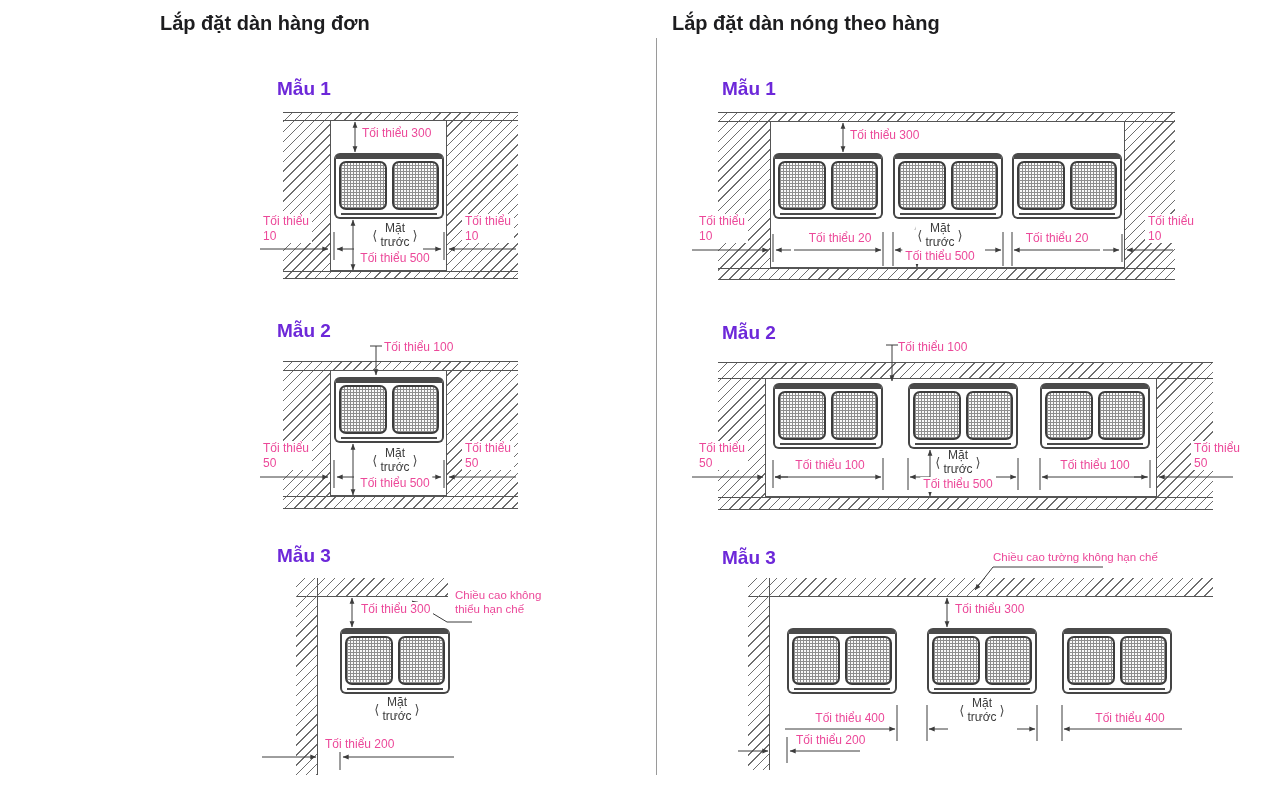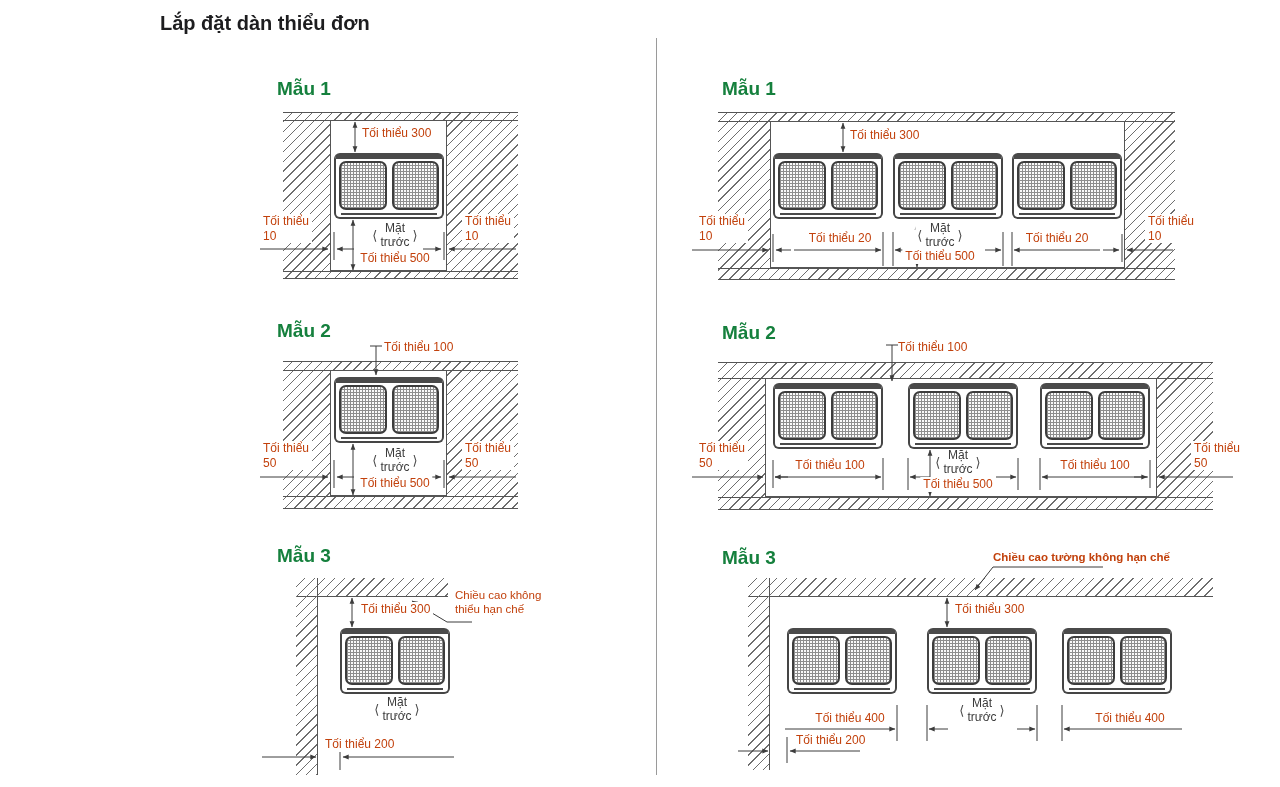--- a/index.html
+++ b/index.html
@@ -1,36 +1,36 @@
 <!DOCTYPE html>
 <html><head>
 <meta charset="utf-8">
 <style>
   html,body{margin:0;padding:0;background:#ffffff;width:1280px;height:787px;overflow:hidden;
     font-family:"Liberation Sans","DejaVu Sans",sans-serif;}
   .page{position:relative;width:1280px;height:787px;background:#fff;}
   .col-title{position:absolute;font-size:20px;font-weight:700;color:#1d1d1f;white-space:nowrap;}
-  .pattern-label{position:absolute;font-size:19px;font-weight:600;color:#15803d;white-space:nowrap;}
+  .pattern-label{position:absolute;font-size:19px;font-weight:600;color:#6d28d9;white-space:nowrap;}
   .divider{position:absolute;width:1px;background:#9a9a9a;}
   .diagram{position:absolute;}
   .hatch{position:absolute;background-image:repeating-linear-gradient(135deg,transparent 0 6px,#6e6e6e 6px 7px);}
   .hframe{border-top:1px solid #555;border-bottom:1px solid #555;box-sizing:border-box;}
   .band-b{border-bottom:1px solid #555;box-sizing:border-box;}
   .band-r{border-right:1px solid #555;box-sizing:border-box;}
   .recess{position:absolute;background:#fff;border:1px solid #555;box-sizing:border-box;}
   .hline{position:absolute;height:1px;background:#555;}
   .unit{position:absolute;width:110px;height:66px;background:#fff;border:2px solid #454545;border-top:6px solid #4a4a4a;
     border-radius:6px;box-sizing:border-box;display:flex;gap:5px;padding:2px 3px 7px 3px;}
   .unit::after{content:"";position:absolute;left:5px;right:5px;bottom:2px;height:2px;background:#4a4a4a;}
   .grille{flex:1;background-color:#fafafa;border:2px solid #3d3d3d;border-radius:7px;
     background-image:repeating-linear-gradient(0deg,#8e8e8e 0 1px,transparent 1px 3px),
                      repeating-linear-gradient(90deg,#8e8e8e 0 1px,transparent 1px 3px);}
   .dims{position:absolute;left:0;top:0;}
   .dims line{stroke:#3c3c3c;stroke-width:1;}
-  .lbl{position:absolute;font-size:12px;color:#c2410c;line-height:1.22;white-space:nowrap;}
+  .lbl{position:absolute;font-size:12px;color:#ec4899;line-height:1.22;white-space:nowrap;}
   .wbg{background:#fff;padding:0 3px;}
   .cc{transform:translateX(-50%);text-align:center;}
   .two span{display:block;}
   .front{position:absolute;transform:translateX(-50%);display:flex;align-items:center;gap:3px;
     font-size:12px;color:#3a3a3a;background:#fff;padding:0 2px;}
   .front .br{font-size:13px;color:#4a4a4a;}
   .front .ftxt span{display:block;line-height:1.15;text-align:center;}
 </style>
 </head>
 <body>
@@ -38,21 +38,22 @@
 <svg width="0" height="0" style="position:absolute">
   <defs>
     <marker id="mA" viewBox="0 0 10 10" refX="9.5" refY="5" markerWidth="10" markerHeight="6" orient="auto-start-reverse">
       <path d="M0,1 L10,5 L0,9 Z" fill="#3c3c3c"></path>
     </marker>
   </defs>
 </svg>
 
 <div class="page">
 
-  <div class="col-title" style="left:160px;top:12px;">Lắp đặt dàn thiểu đơn</div>
+  <div class="col-title" style="left:160px;top:12px;">Lắp đặt dàn hàng đơn</div>
+  <div class="col-title" style="left:672px;top:12px;">Lắp đặt dàn nóng theo hàng</div>
   <div class="divider" style="left:656px;top:38px;height:737px;"></div>
 
   <div class="pattern-label" style="left:277px;top:78px;">Mẫu 1</div>
   <div class="pattern-label" style="left:277px;top:320px;">Mẫu 2</div>
   <div class="pattern-label" style="left:277px;top:545px;">Mẫu 3</div>
   <div class="pattern-label" style="left:722px;top:78px;">Mẫu 1</div>
   <div class="pattern-label" style="left:722px;top:322px;">Mẫu 2</div>
   <div class="pattern-label" style="left:722px;top:547px;">Mẫu 3</div>
 
   <div class="diagram" style="left:258px;top:108px;width:282px;height:180px;">
@@ -304,21 +305,21 @@
       <line x1="95" y1="184" x2="205" y2="184" marker-end="url(#mA)"></line>
       <line x1="258" y1="184" x2="239" y2="184" marker-end="url(#mA)"></line>
       <line x1="327" y1="184" x2="345" y2="184" marker-end="url(#mA)"></line>
       <line x1="492" y1="184" x2="374" y2="184" marker-end="url(#mA)"></line>
       <line x1="347" y1="160" x2="347" y2="196"></line>
       <line x1="372" y1="160" x2="372" y2="196"></line>
       <line x1="48" y1="206" x2="78" y2="206" marker-end="url(#mA)"></line>
       <line x1="97" y1="192" x2="97" y2="218"></line>
       <line x1="170" y1="206" x2="100" y2="206" marker-end="url(#mA)"></line>
     </svg>
-    <div class="lbl" style="left:303px;top:5px;font-size:11.5px;font-weight:bold;">Chiều cao tường không hạn chế</div>
+    <div class="lbl" style="left:303px;top:5px;font-size:11.5px;">Chiều cao tường không hạn chế</div>
     <div class="lbl" style="left:265px;top:57px;">Tối thiểu 300</div>
     <div class="front" style="left:292px;top:152px;">
       <span class="br">⟨</span>
       <span class="ftxt">
           <span>Mặt</span>
           <span>trước</span>
         </span>
       <span class="br">⟩</span>
     </div>
     <div class="lbl cc wbg" style="left:160px;top:166px;">Tối thiểu 400</div>

